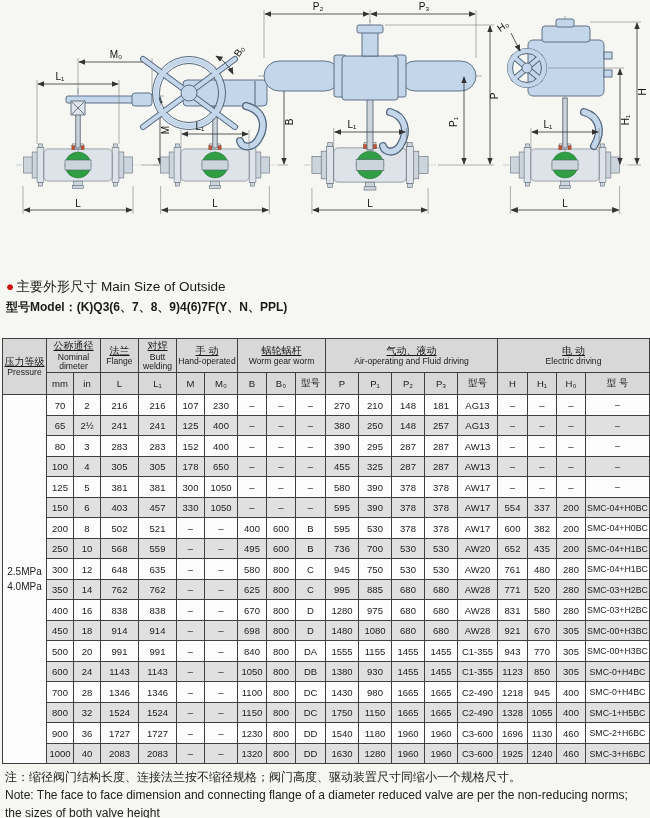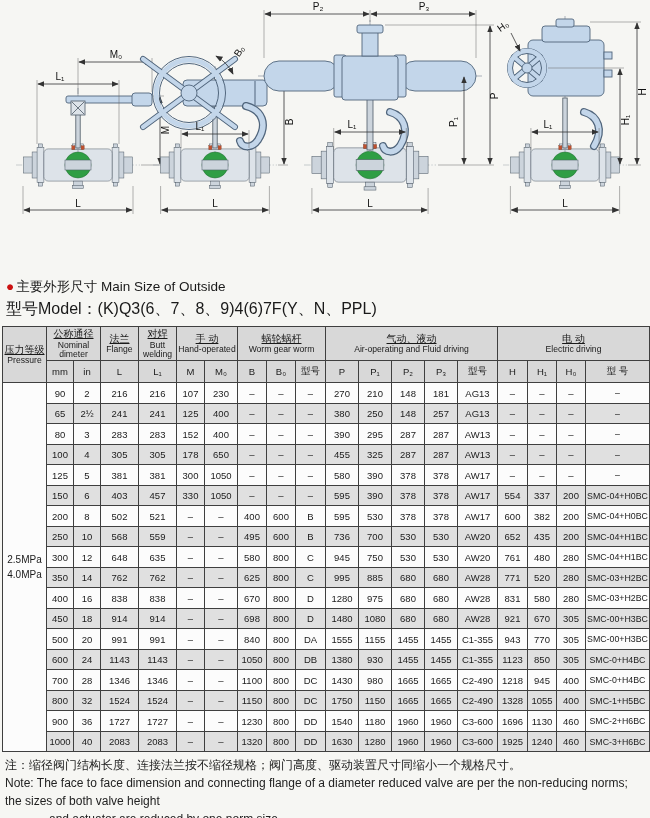--- a/index.html
+++ b/index.html
@@ -25,21 +25,21 @@
   .spoke{stroke:#c3d6ea;stroke-width:4.2;stroke-linecap:round}
   .hookedge{fill:none;stroke:#50657c;stroke-width:8;stroke-linecap:round}
   .hook{fill:none;stroke:#c3d6ea;stroke-width:5.5;stroke-linecap:round}
   .dim{stroke:#333;stroke-width:.8;fill:none}
   .wit{stroke:#666;stroke-width:.5;fill:none}
   .dl{font-size:10px;fill:#111;text-anchor:middle}
   .xmark{stroke:#4e5a66;stroke-width:.8}
   
   .titlebar{padding:6px 8px 0 6px;font-size:13.5px;font-weight:normal;}
   .bullet{color:#cc1111;margin-right:2px;}
-  .model-line{padding:3px 8px 6px 6px;font-size:16px;}
+  .model-line{padding:3px 8px 22px 6px;font-size:12px;font-weight:bold;}
   
   table{border-collapse:collapse;table-layout:fixed;margin-left:2px;}
   th,td{border:1px solid #3f3f3f;}
   thead th{background:#d8d8d8;font-weight:normal;padding:1px 0;vertical-align:middle;}
   .zh{font-size:10px;line-height:1.25;text-decoration:underline;}
   .en{font-size:8.6px;line-height:1.1;}
   .sub-th{font-size:9.5px;height:19px;background:#d8d8d8;margin-left:20px;}
   tbody td{text-align:center;font-size:9.5px;height:19.5px;padding:0;background:#fcfcfc;}
   tbody tr:nth-child(even) td{background:#e0e0e0;}
   tbody td:last-child{font-size:8.8px;}
@@ -303,21 +303,21 @@
       <th class="sub-th">H₀</th>
       <th class="sub-th">型 号</th>
     </tr>
   </thead>
   <tbody id="table-body">
       <tr>
         <td rowspan="18" class="pcell">
           <div>2.5MPa</div>
           <div>4.0MPa</div>
         </td>
-        <td>90</td>
+        <td>70</td>
         <td>2</td>
         <td>216</td>
         <td>216</td>
         <td>107</td>
         <td>230</td>
         <td>–</td>
         <td>–</td>
         <td>–</td>
         <td>270</td>
         <td>210</td>

